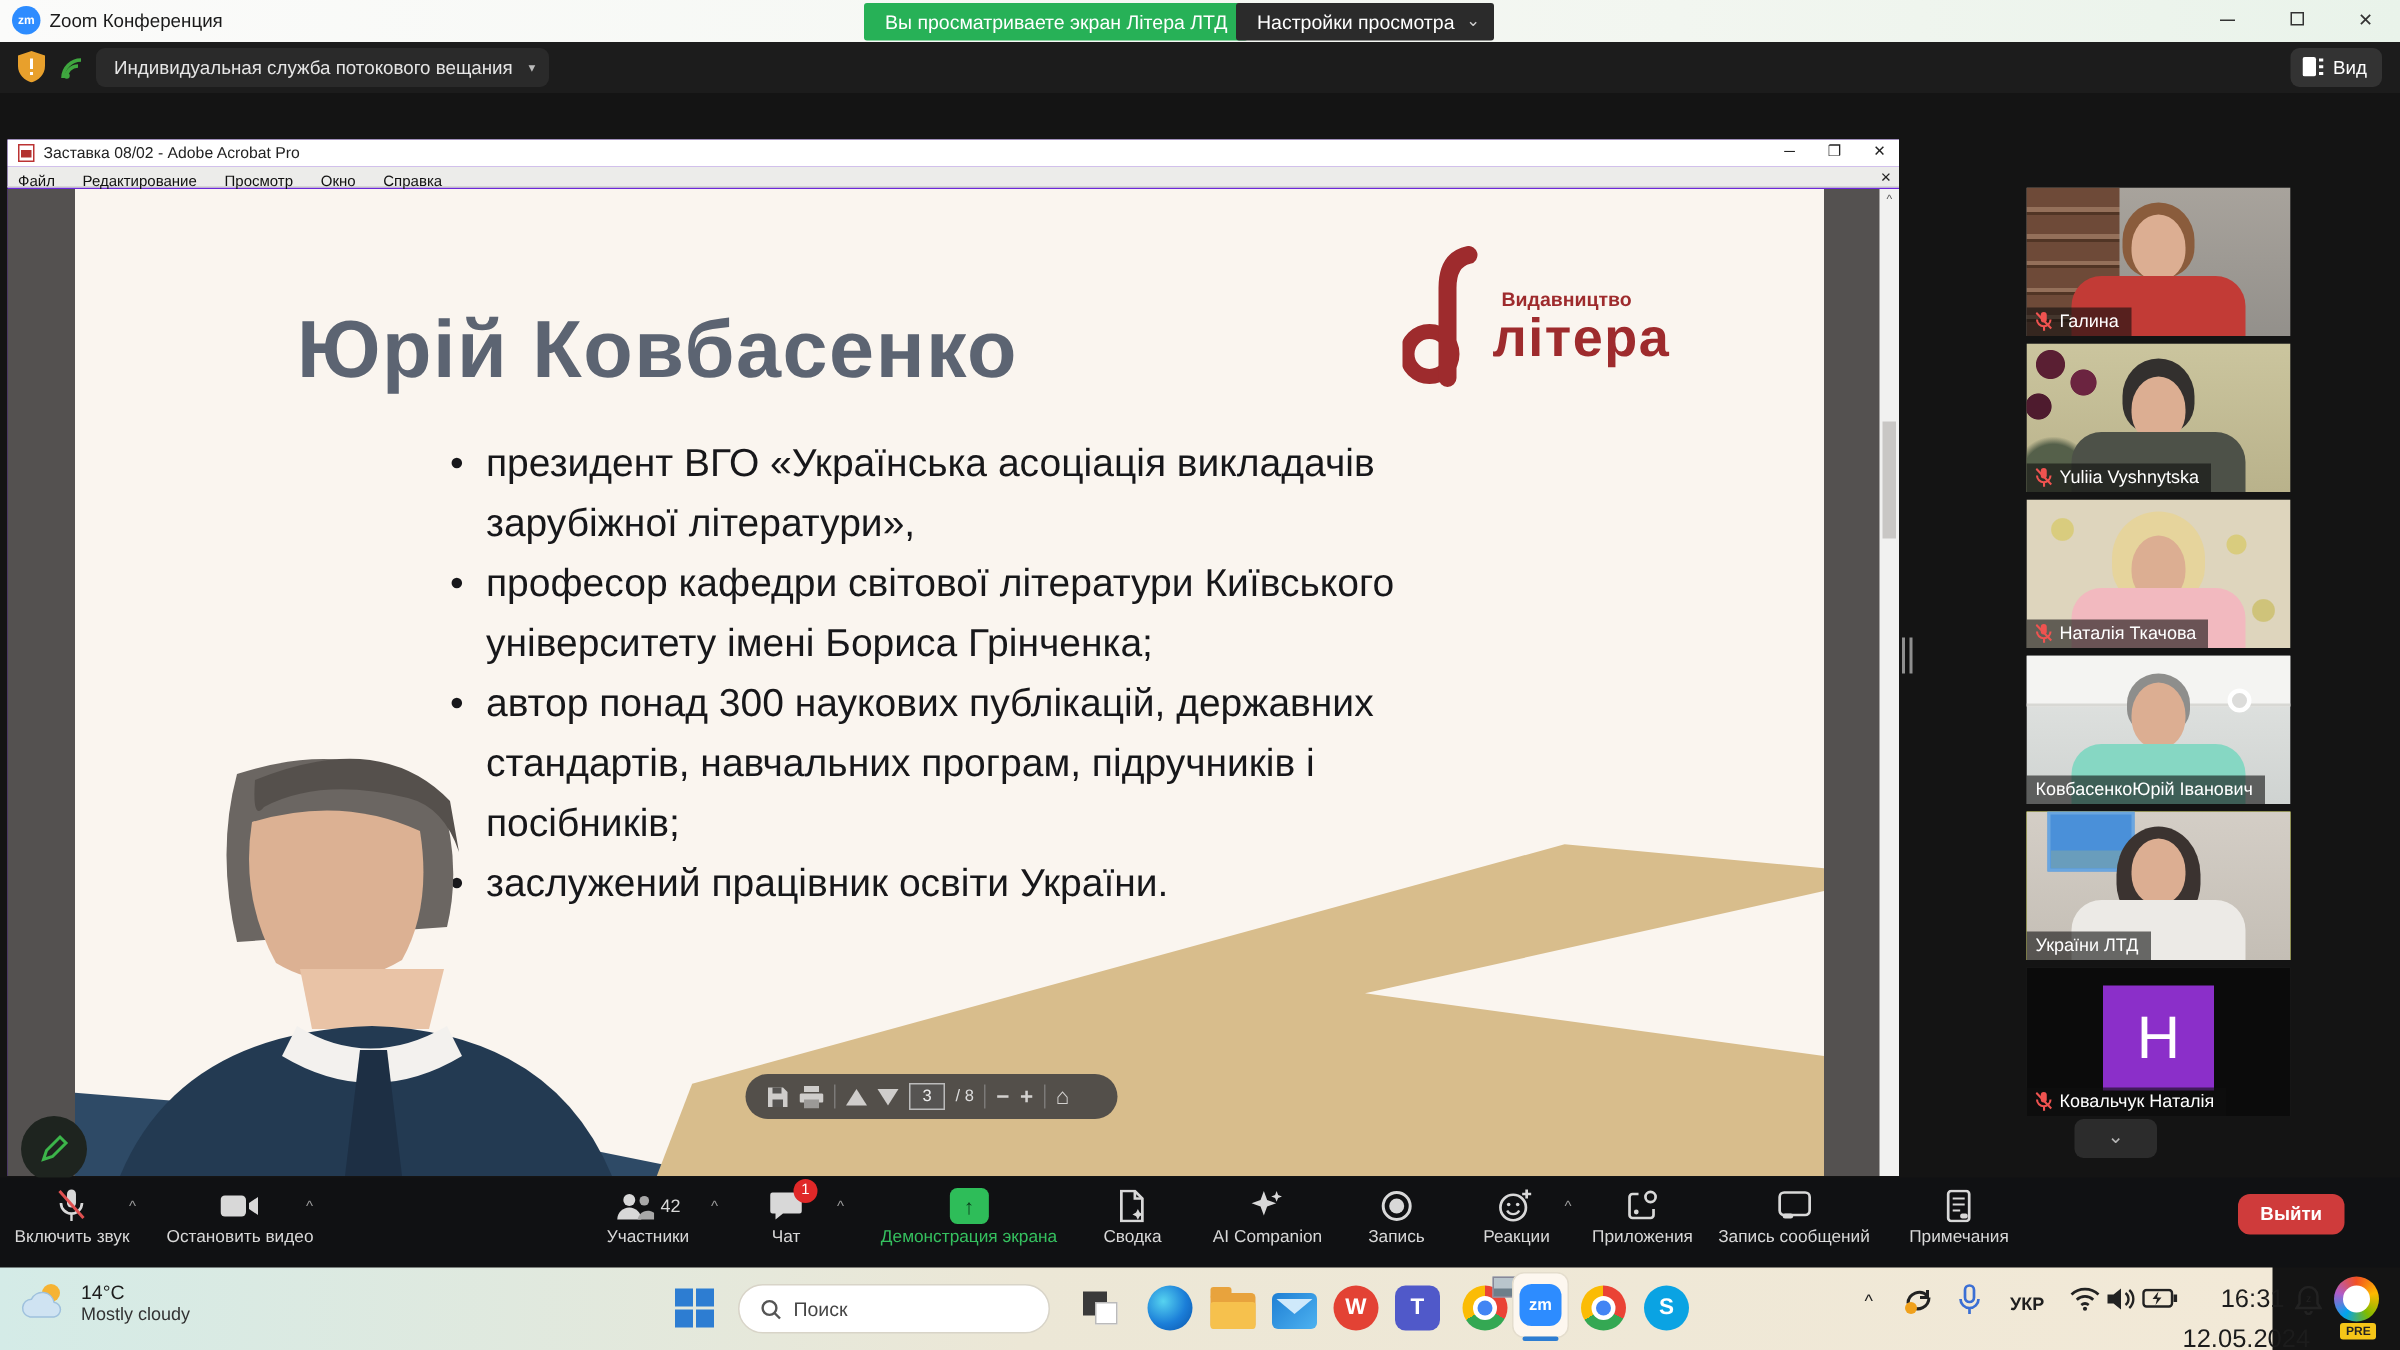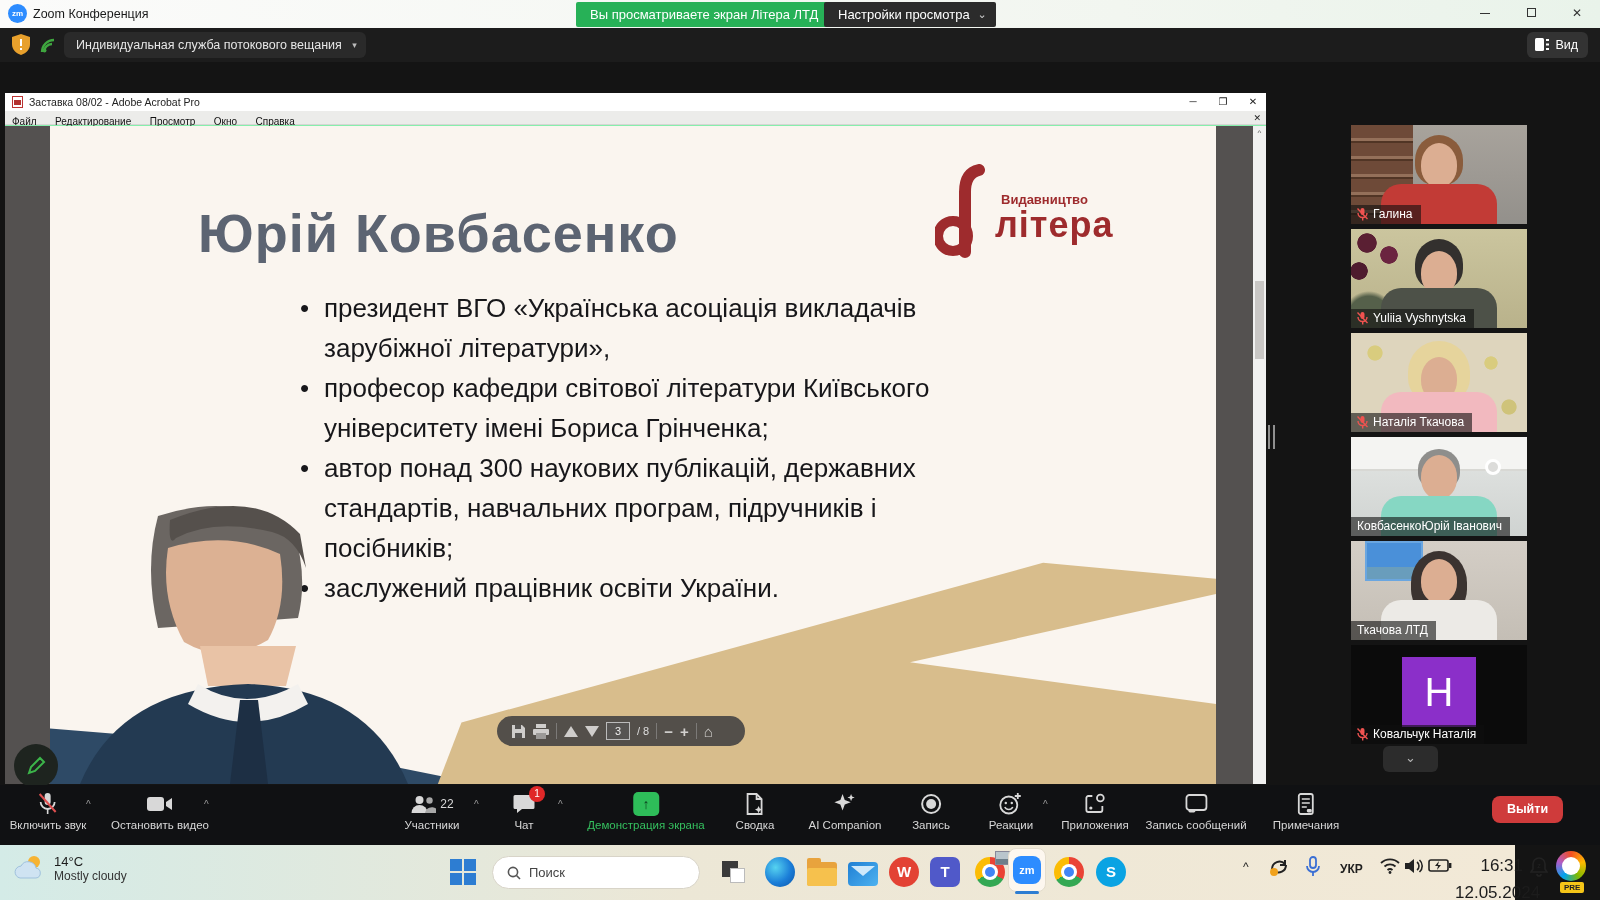--- a/index.html
+++ b/index.html
@@ -27,21 +27,21 @@
   .shield { position:absolute; left:12px; top:6px; }
   .stream-ico { position:absolute; left:40px; top:8px; }
   .service-pill { position:absolute; left:64px; top:4px; height:26px; line-height:26px;
     background:#2a2a2a; border-radius:6px; color:#e6e6e6; font-size:12.5px; padding:0 24px 0 12px; }
   .service-pill .chev { position:absolute; right:9px; top:0; font-size:9px; color:#bbb; }
   .view-btn { position:absolute; right:12px; top:4px; height:26px; line-height:26px; background:#333;
     border-radius:6px; color:#fff; font-size:12.5px; padding:0 10px 0 28px; }
   .view-btn svg { position:absolute; left:8px; top:6px; }
 
   
-  .acrobat { position:absolute; left:5px; top:93px; width:1261px; height:691px; background:#86efac; z-index:5;padding-left:25px; }
+  .acrobat { position:absolute; left:5px; top:93px; width:1261px; height:691px; background:#6d28d9; z-index:5;padding-left:25px; }
   .ac-title { position:absolute; left:0; top:0; width:100%; height:18px; background:#fff; }
   .ac-title-text { position:absolute; left:24px; top:3px; font-size:10.5px; color:#222; }
   .pdf-ico { position:absolute; left:7px; top:3px; width:11px; height:12px; background:#fff;
     border:1px solid #b33; }
   .pdf-ico::after { content:""; position:absolute; left:1px; top:3px; width:7px; height:5px; background:#b33230; }
   .ac-controls { position:absolute; right:6px; top:0; height:18px; display:flex; gap:16px; }
   .ac-cbtn { font-size:10px; color:#222; line-height:18px; width:14px; text-align:center; }
   .ac-menu { position:absolute; left:0; top:18px; width:100%; height:14px; background:#ececea; border-bottom:1px solid #d6d6d4; }
   .ac-menu-item { display:inline-block; font-size:10px; color:#111; padding:0 7px; line-height:14px; }
   .ac-menu-close { position:absolute; right:5px; top:0; font-size:9px; color:#222; line-height:14px; }
@@ -409,21 +409,21 @@
   </div>
 
   <div class="tile active" style="top:541px">
     <div class="art art4">
         <div class="map"></div>
         <div class="hair"></div>
         <div class="face"></div>
         <div class="torso"></div>
       </div>
     <div class="vlabel">
-      <span>Ткачова ЛТД</span>
+      <span>України ЛТД</span>
     </div>
   </div>
 
   <div class="tile" style="top:645px">
     <div class="art art5">
       <div class="avatar-sq">H</div>
     </div>
     <div class="vlabel">
       <svg width="11" height="13" viewBox="0 0 11 13">
           <rect x="3.5" y="0" width="4" height="7" rx="2" fill="#ef5350"></rect>
@@ -463,21 +463,21 @@
     <span class="tb-chev" style="left:204px">^</span>
 
     <div class="tb-btn" style="left:432px">
       <div class="tb-ico">
         <svg width="26" height="20" viewBox="0 0 26 20">
             <circle cx="9" cy="6" r="4" fill="#d8d8d8"></circle>
             <path d="M1 19 a8 8 0 0 1 16 0 Z" fill="#d8d8d8"></path>
             <circle cx="19" cy="6.5" r="3.2" fill="#a8a8a8"></circle>
             <path d="M14.5 19 a7 7 0 0 1 11 -4.5 V19 Z" fill="#a8a8a8"></path>
           </svg>
-        <span class="tb-count">22</span>
+        <span class="tb-count">42</span>
       </div>
       <div>Участники</div>
     </div>
     <span class="tb-chev" style="left:474px">^</span>
 
     <div class="tb-btn" style="left:524px">
       <div class="tb-ico" style="position:relative">
         <svg width="22" height="20" viewBox="0 0 22 20">
             <path d="M2 1 h18 a1.5 1.5 0 0 1 1.5 1.5 v11 a1.5 1.5 0 0 1 -1.5 1.5 h-11 l-5 4 v-4 h-2 a1.5 1.5 0 0 1 -1.5 -1.5 v-11 A1.5 1.5 0 0 1 2 1 Z" fill="#d8d8d8"></path>
           </svg>

